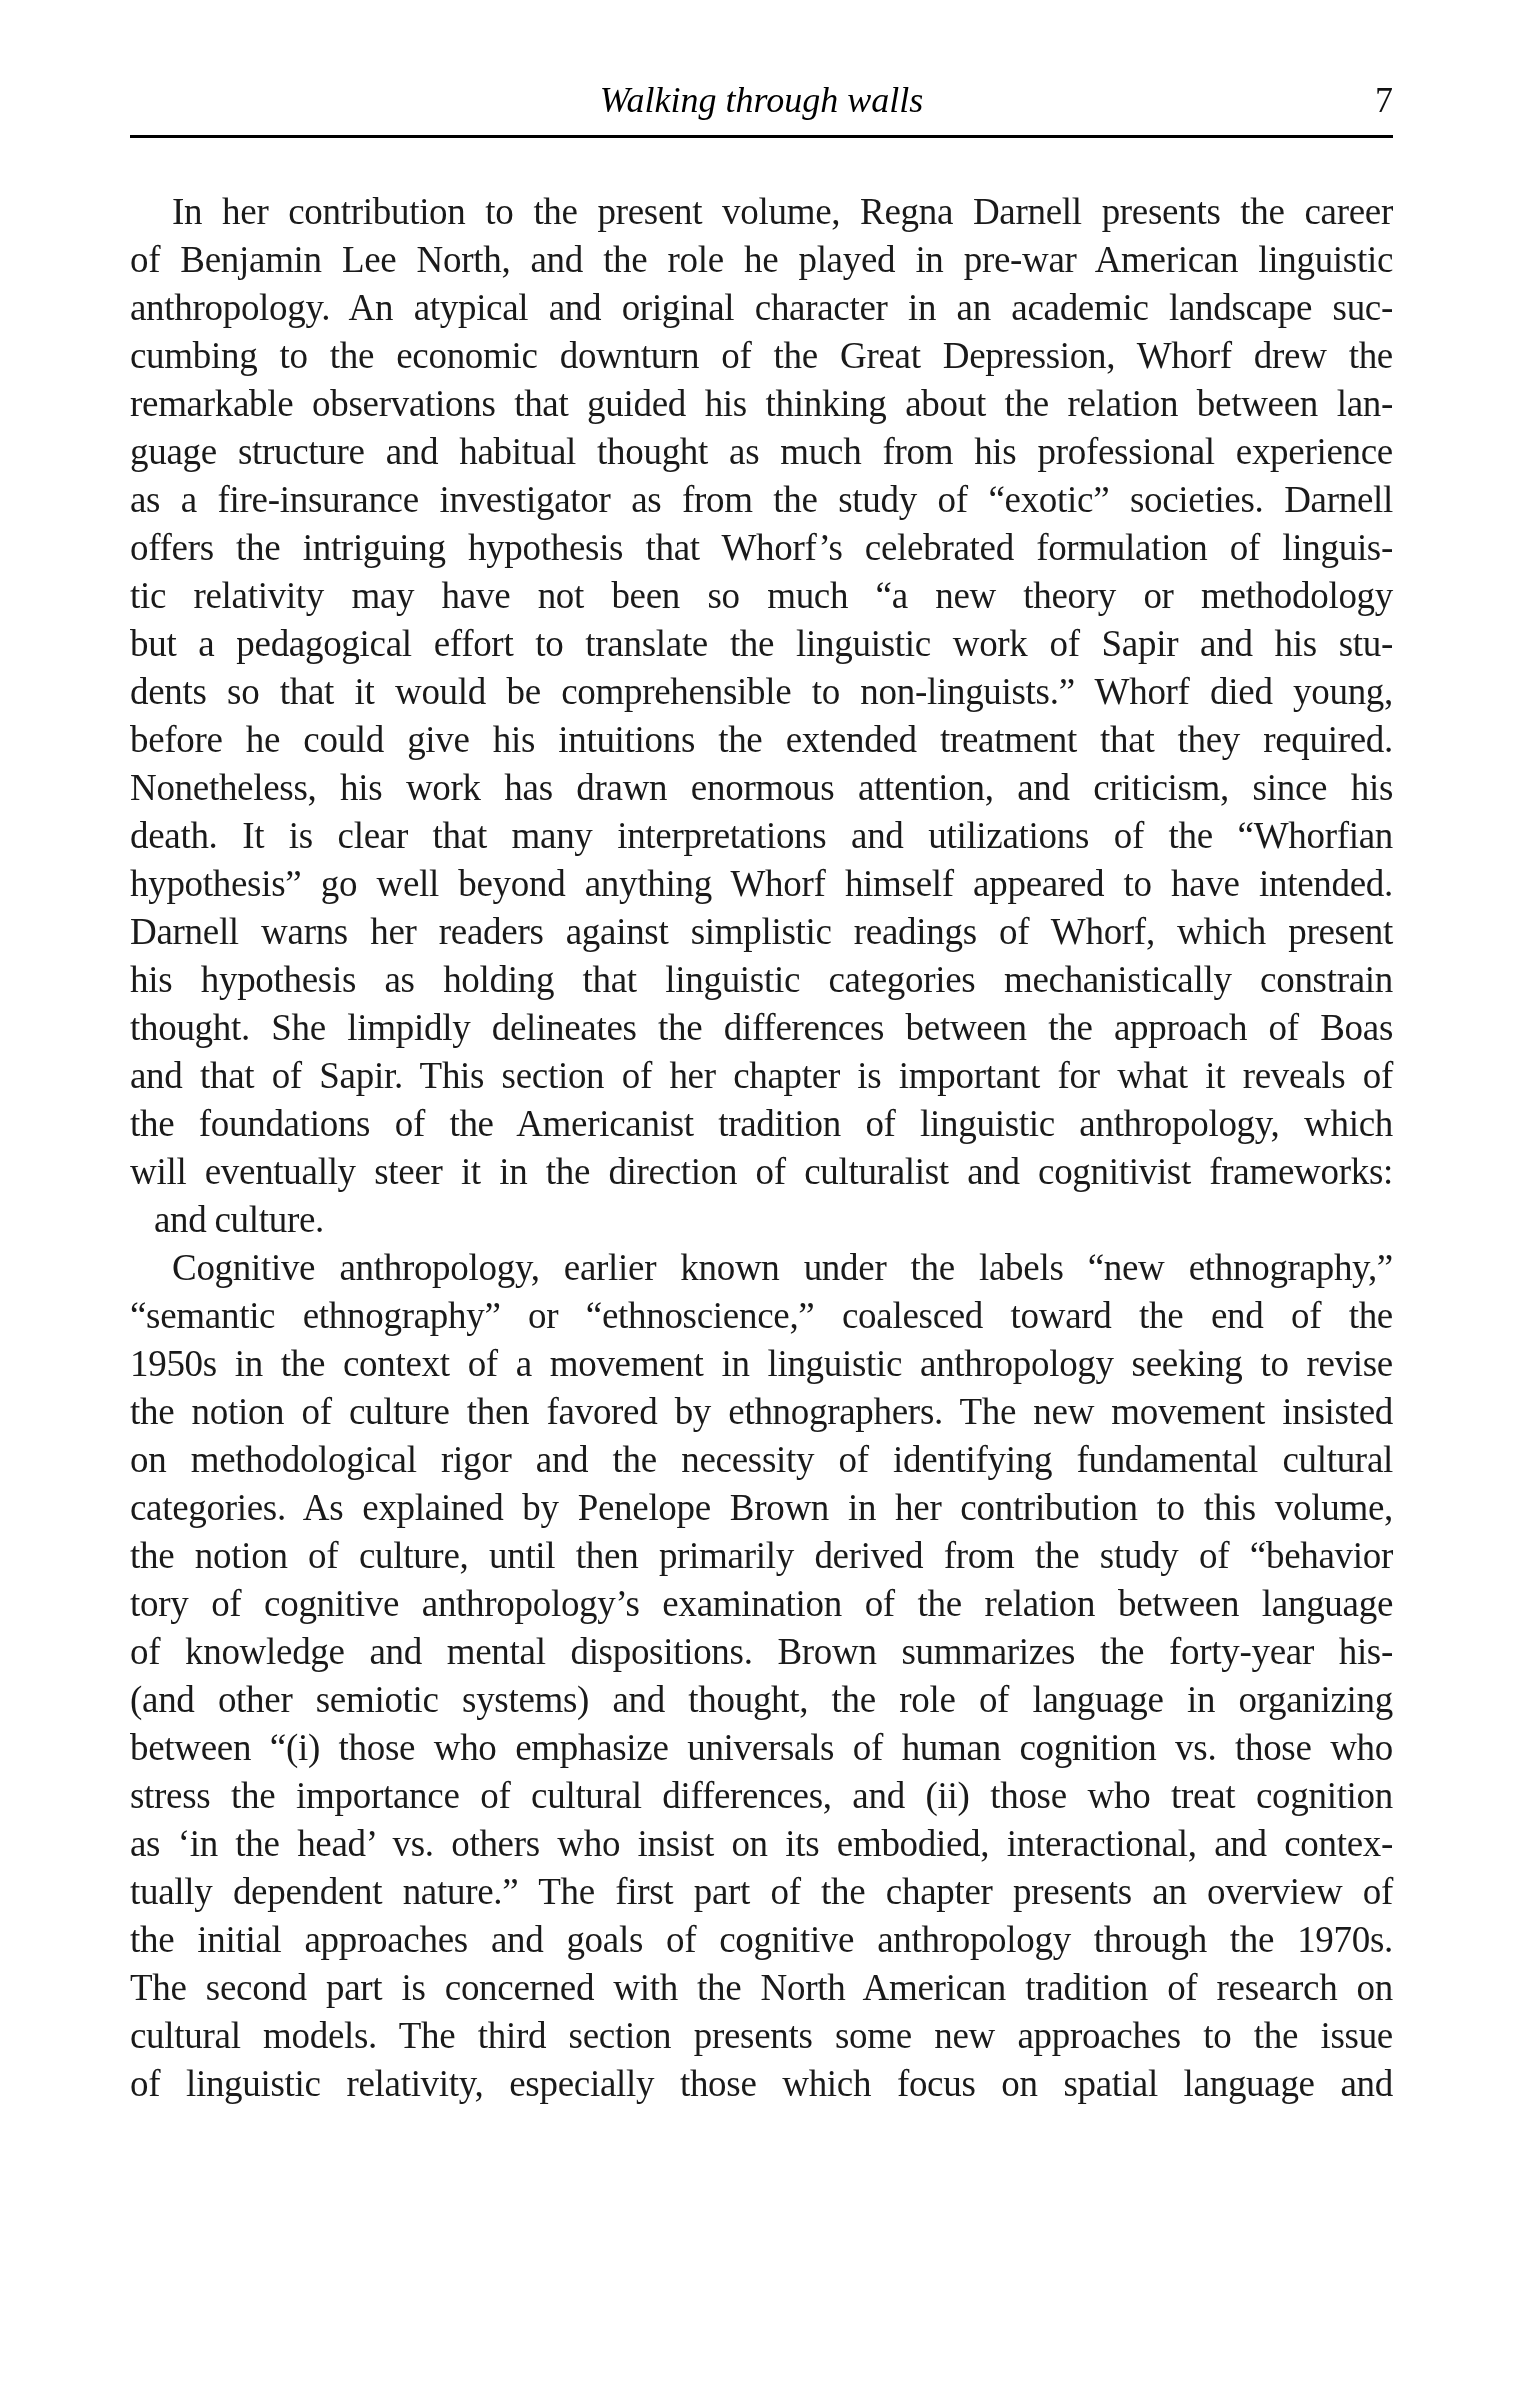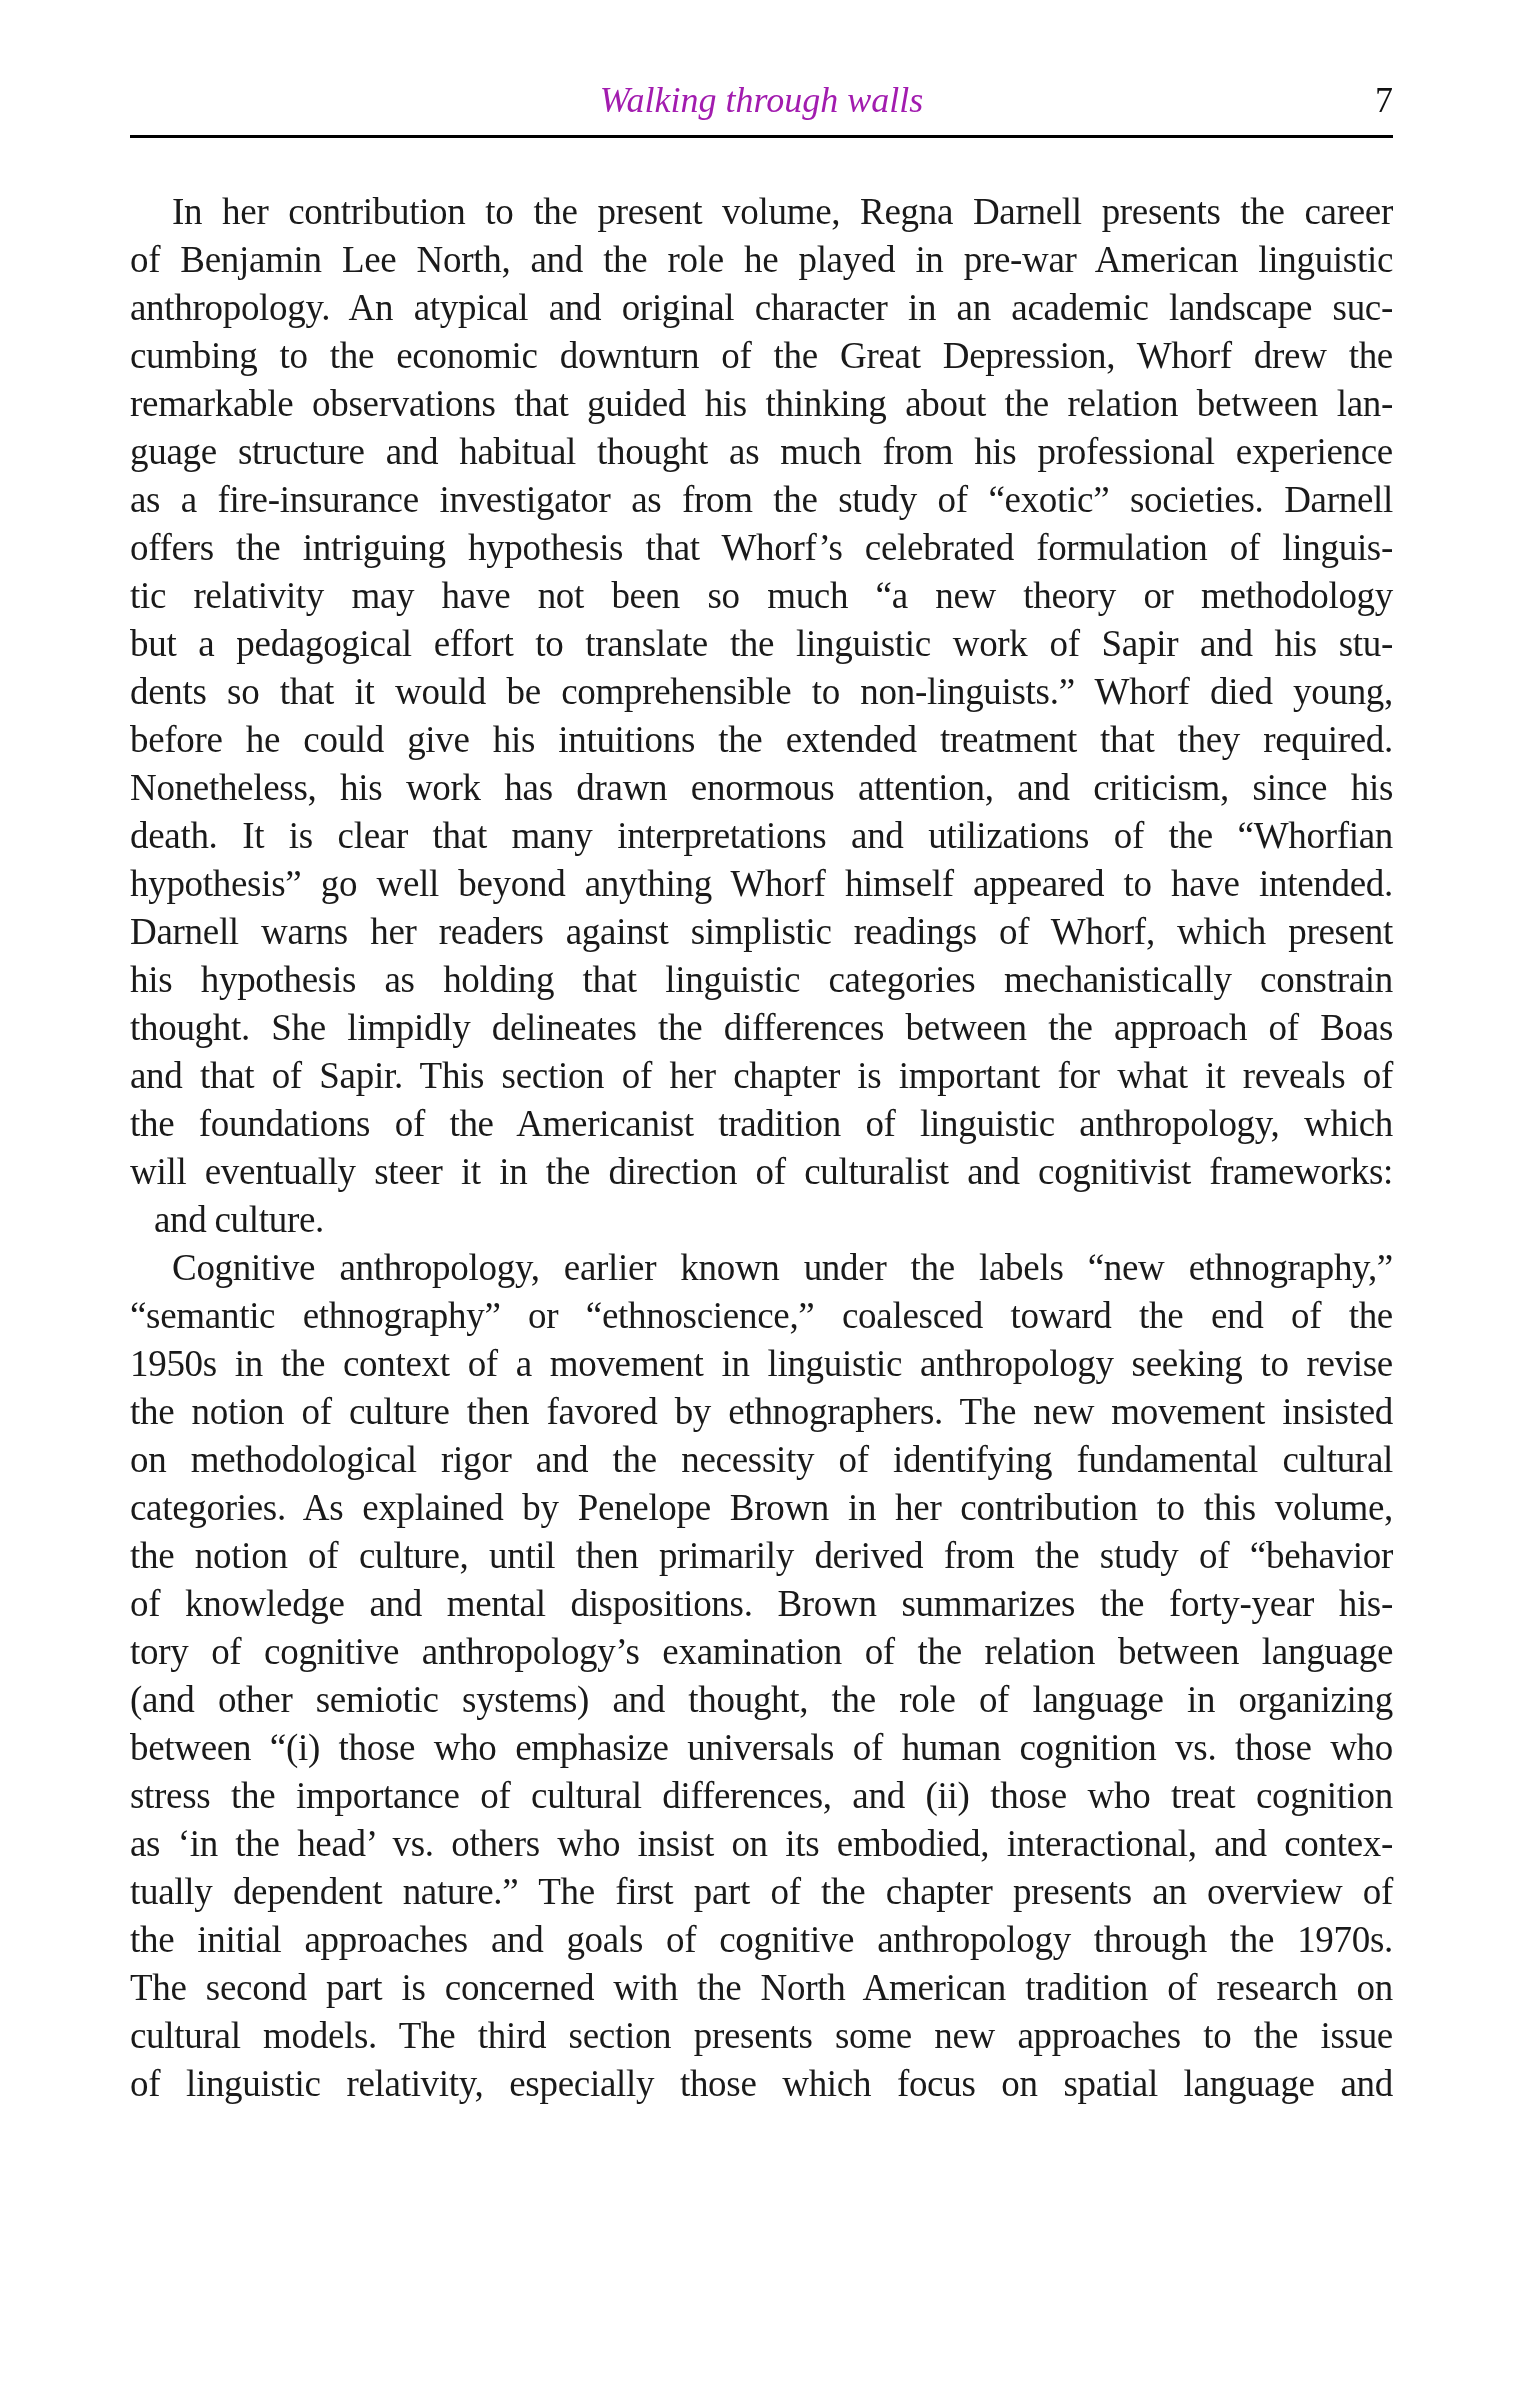--- a/index.html
+++ b/index.html
@@ -29,21 +29,21 @@
     height: 49px;
   }
   .running-title {
     position: absolute;
     left: 0;
     width: 1263px;
     text-align: center;
     font-style: italic;
     font-size: 36px;
     line-height: 49px;
-    color: #a21caf;
+    color: #000000;
   }
   .page-number {
     position: absolute;
     right: 0;
     font-size: 36px;
     line-height: 49px;
     color: #111;
   }
   .head-rule {
     position: absolute;
@@ -120,22 +120,22 @@
     </div>
 
     <div>
       <span class="line indent">Cognitive anthropology, earlier known under the labels “new ethnography,”</span>
       <span class="line">“semantic ethnography” or “ethnoscience,” coalesced toward the end of the</span>
       <span class="line">1950s in the context of a movement in linguistic anthropology seeking to revise</span>
       <span class="line">the notion of culture then favored by ethnographers. The new movement insisted</span>
       <span class="line">on methodological rigor and the necessity of identifying fundamental cultural</span>
       <span class="line">categories. As explained by Penelope Brown in her contribution to this volume,</span>
       <span class="line">the notion of culture, until then primarily derived from the study of “behavior</span>
+      <span class="line">tory of cognitive anthropology’s examination of the relation between language</span>
       <span class="line">of knowledge and mental dispositions. Brown summarizes the forty-year his-</span>
-      <span class="line">tory of cognitive anthropology’s examination of the relation between language</span>
       <span class="line">(and other semiotic systems) and thought, the role of language in organizing</span>
       <span class="line">between “(i) those who emphasize universals of human cognition vs. those who</span>
       <span class="line">stress the importance of cultural differences, and (ii) those who treat cognition</span>
       <span class="line">as ‘in the head’ vs. others who insist on its embodied, interactional, and contex-</span>
       <span class="line">tually dependent nature.” The first part of the chapter presents an overview of</span>
       <span class="line">the initial approaches and goals of cognitive anthropology through the 1970s.</span>
       <span class="line">The second part is concerned with the North American tradition of research on</span>
       <span class="line">cultural models. The third section presents some new approaches to the issue</span>
       <span class="line">of linguistic relativity, especially those which focus on spatial language and</span>
     </div>

